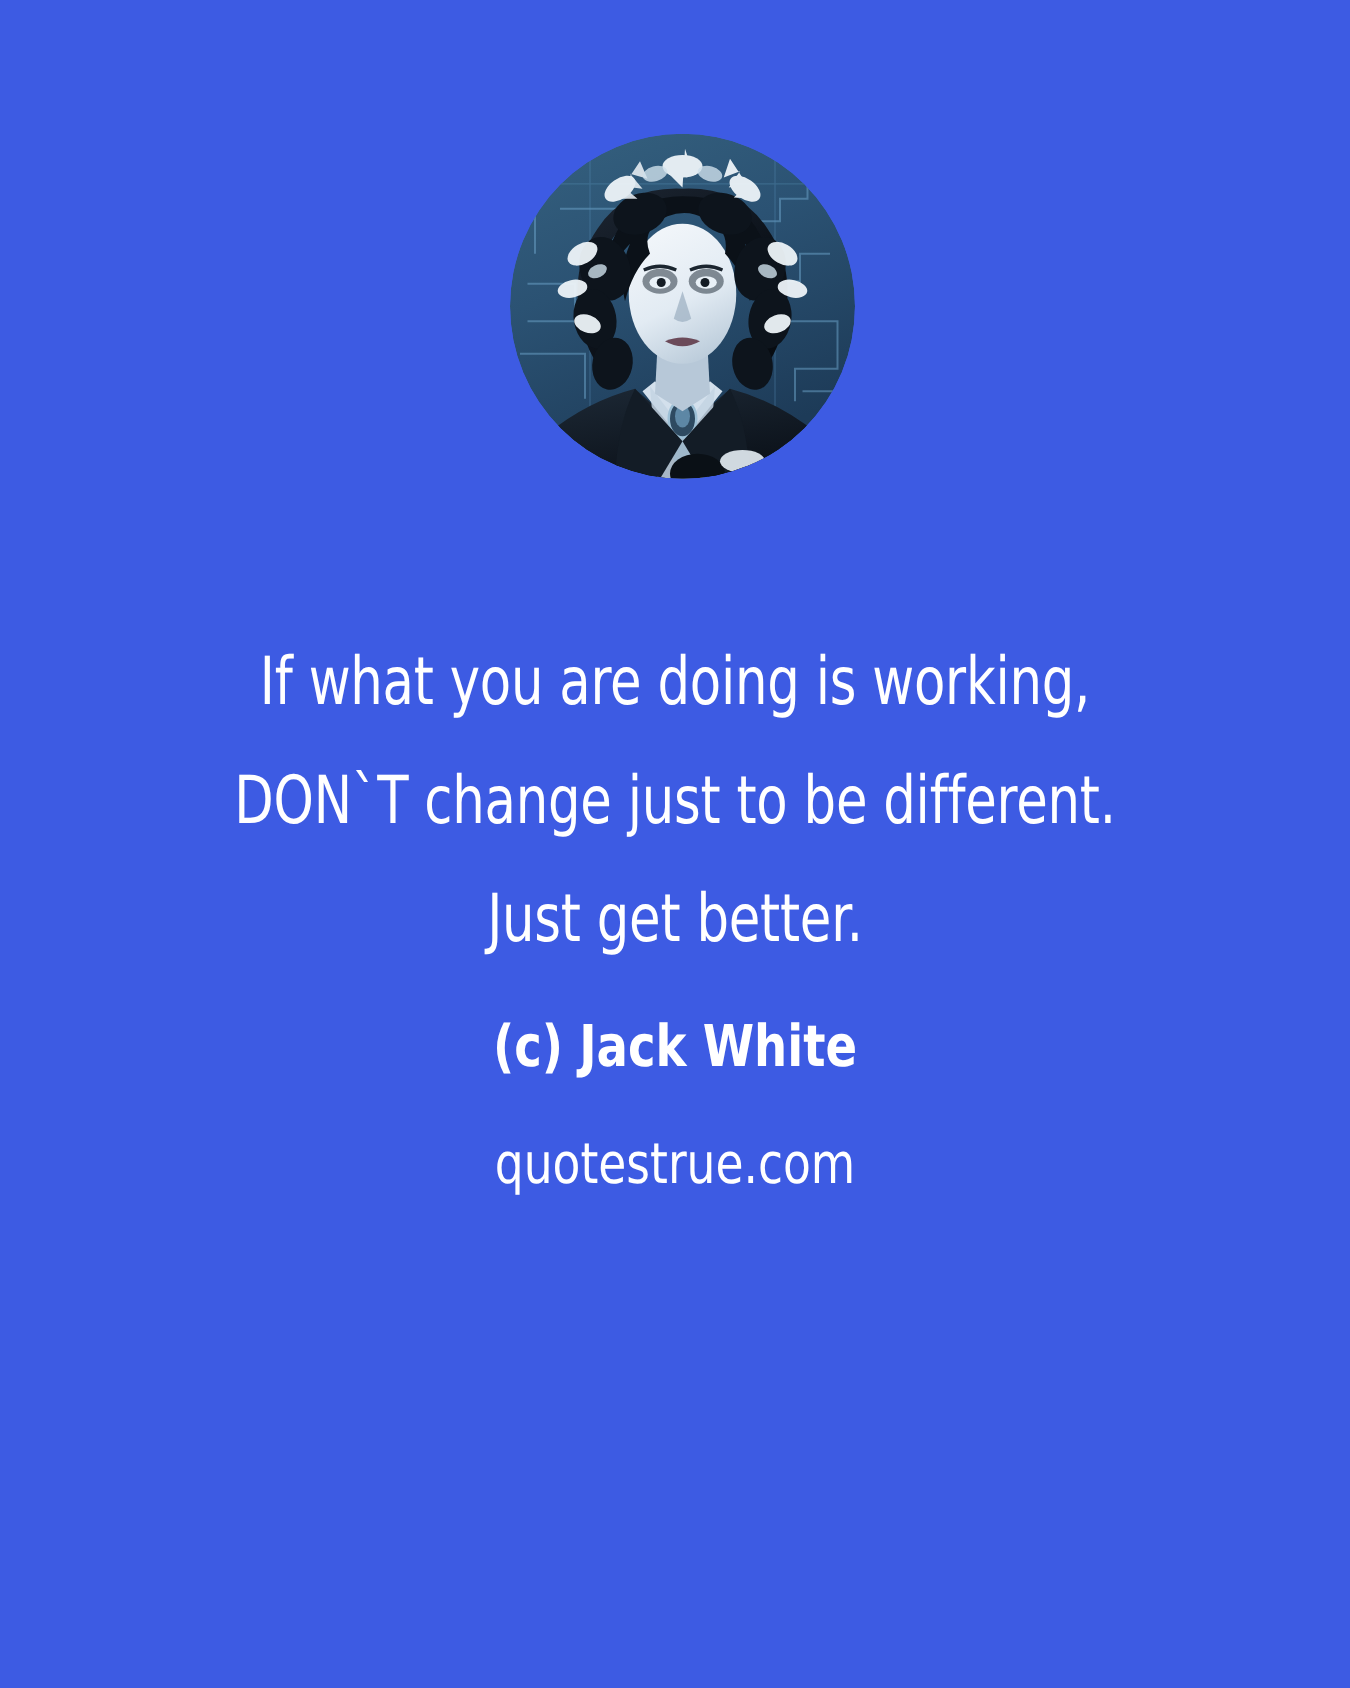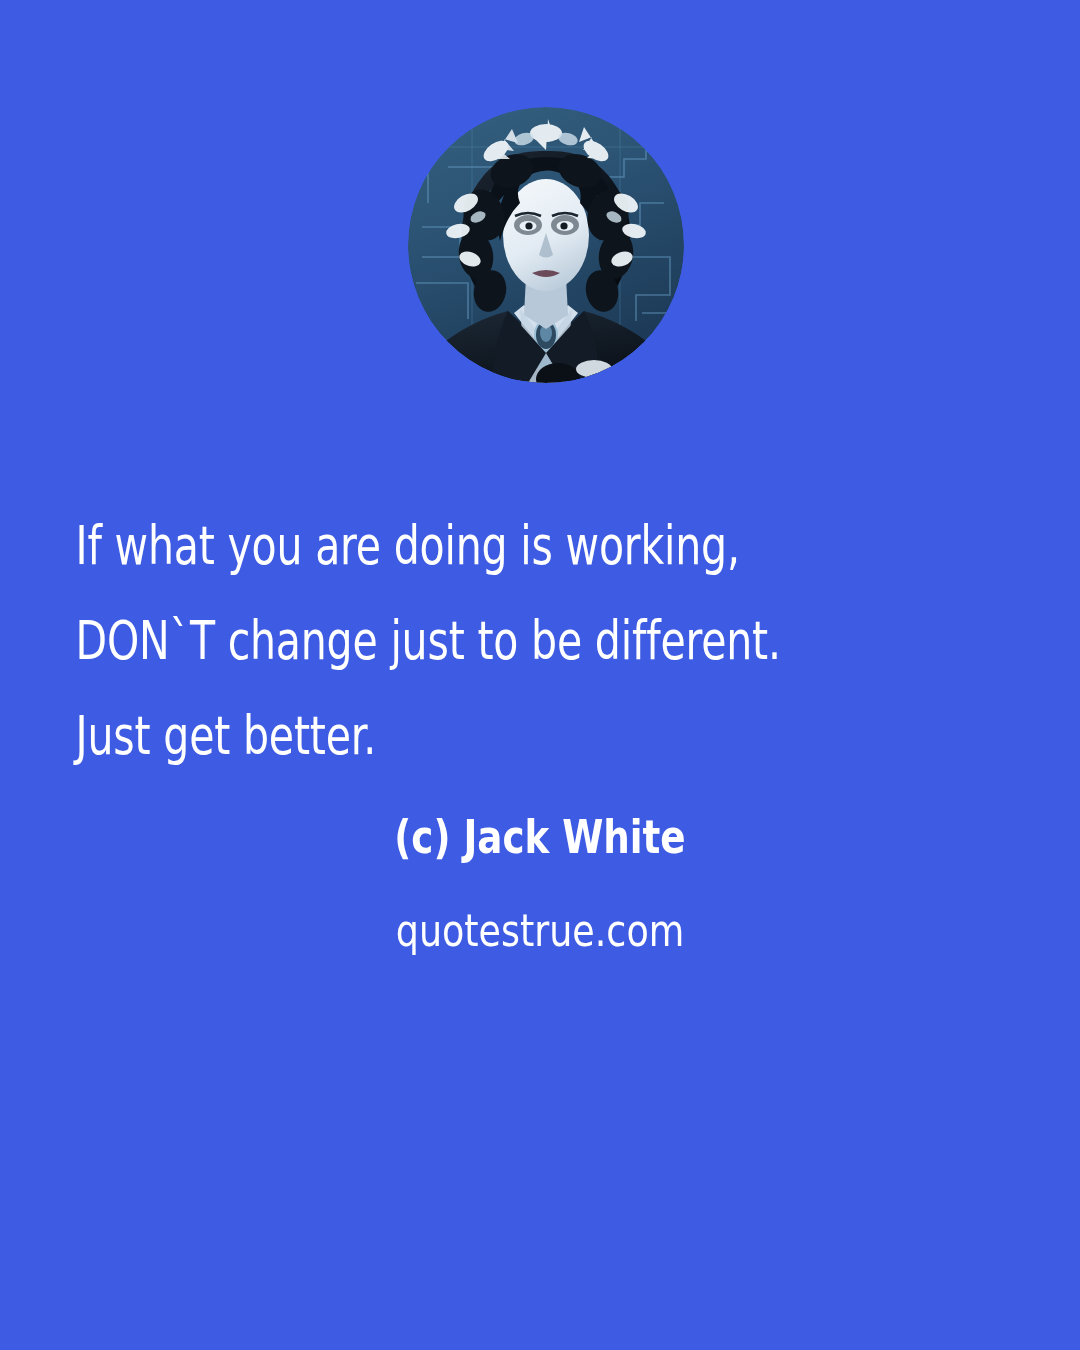--- a/index.html
+++ b/index.html
@@ -36,21 +36,21 @@
     width: 276px;
     height: 276px;
   }
 
   
   .quote-block {
     position: absolute;
     left: 0;
     right: 0;
     top: 498px;
-    text-align: left;
+    text-align: center;
   }
   .quote-line {
     display: block;
     color: #ffffff;
     font-family: "DejaVu Sans Condensed", "Liberation Sans Narrow", "Liberation Sans", sans-serif;
     font-size: 53px;
     font-weight: 400;
     line-height: 95px;
     letter-spacing: -0.2px;
     transform: scaleX(0.86);

